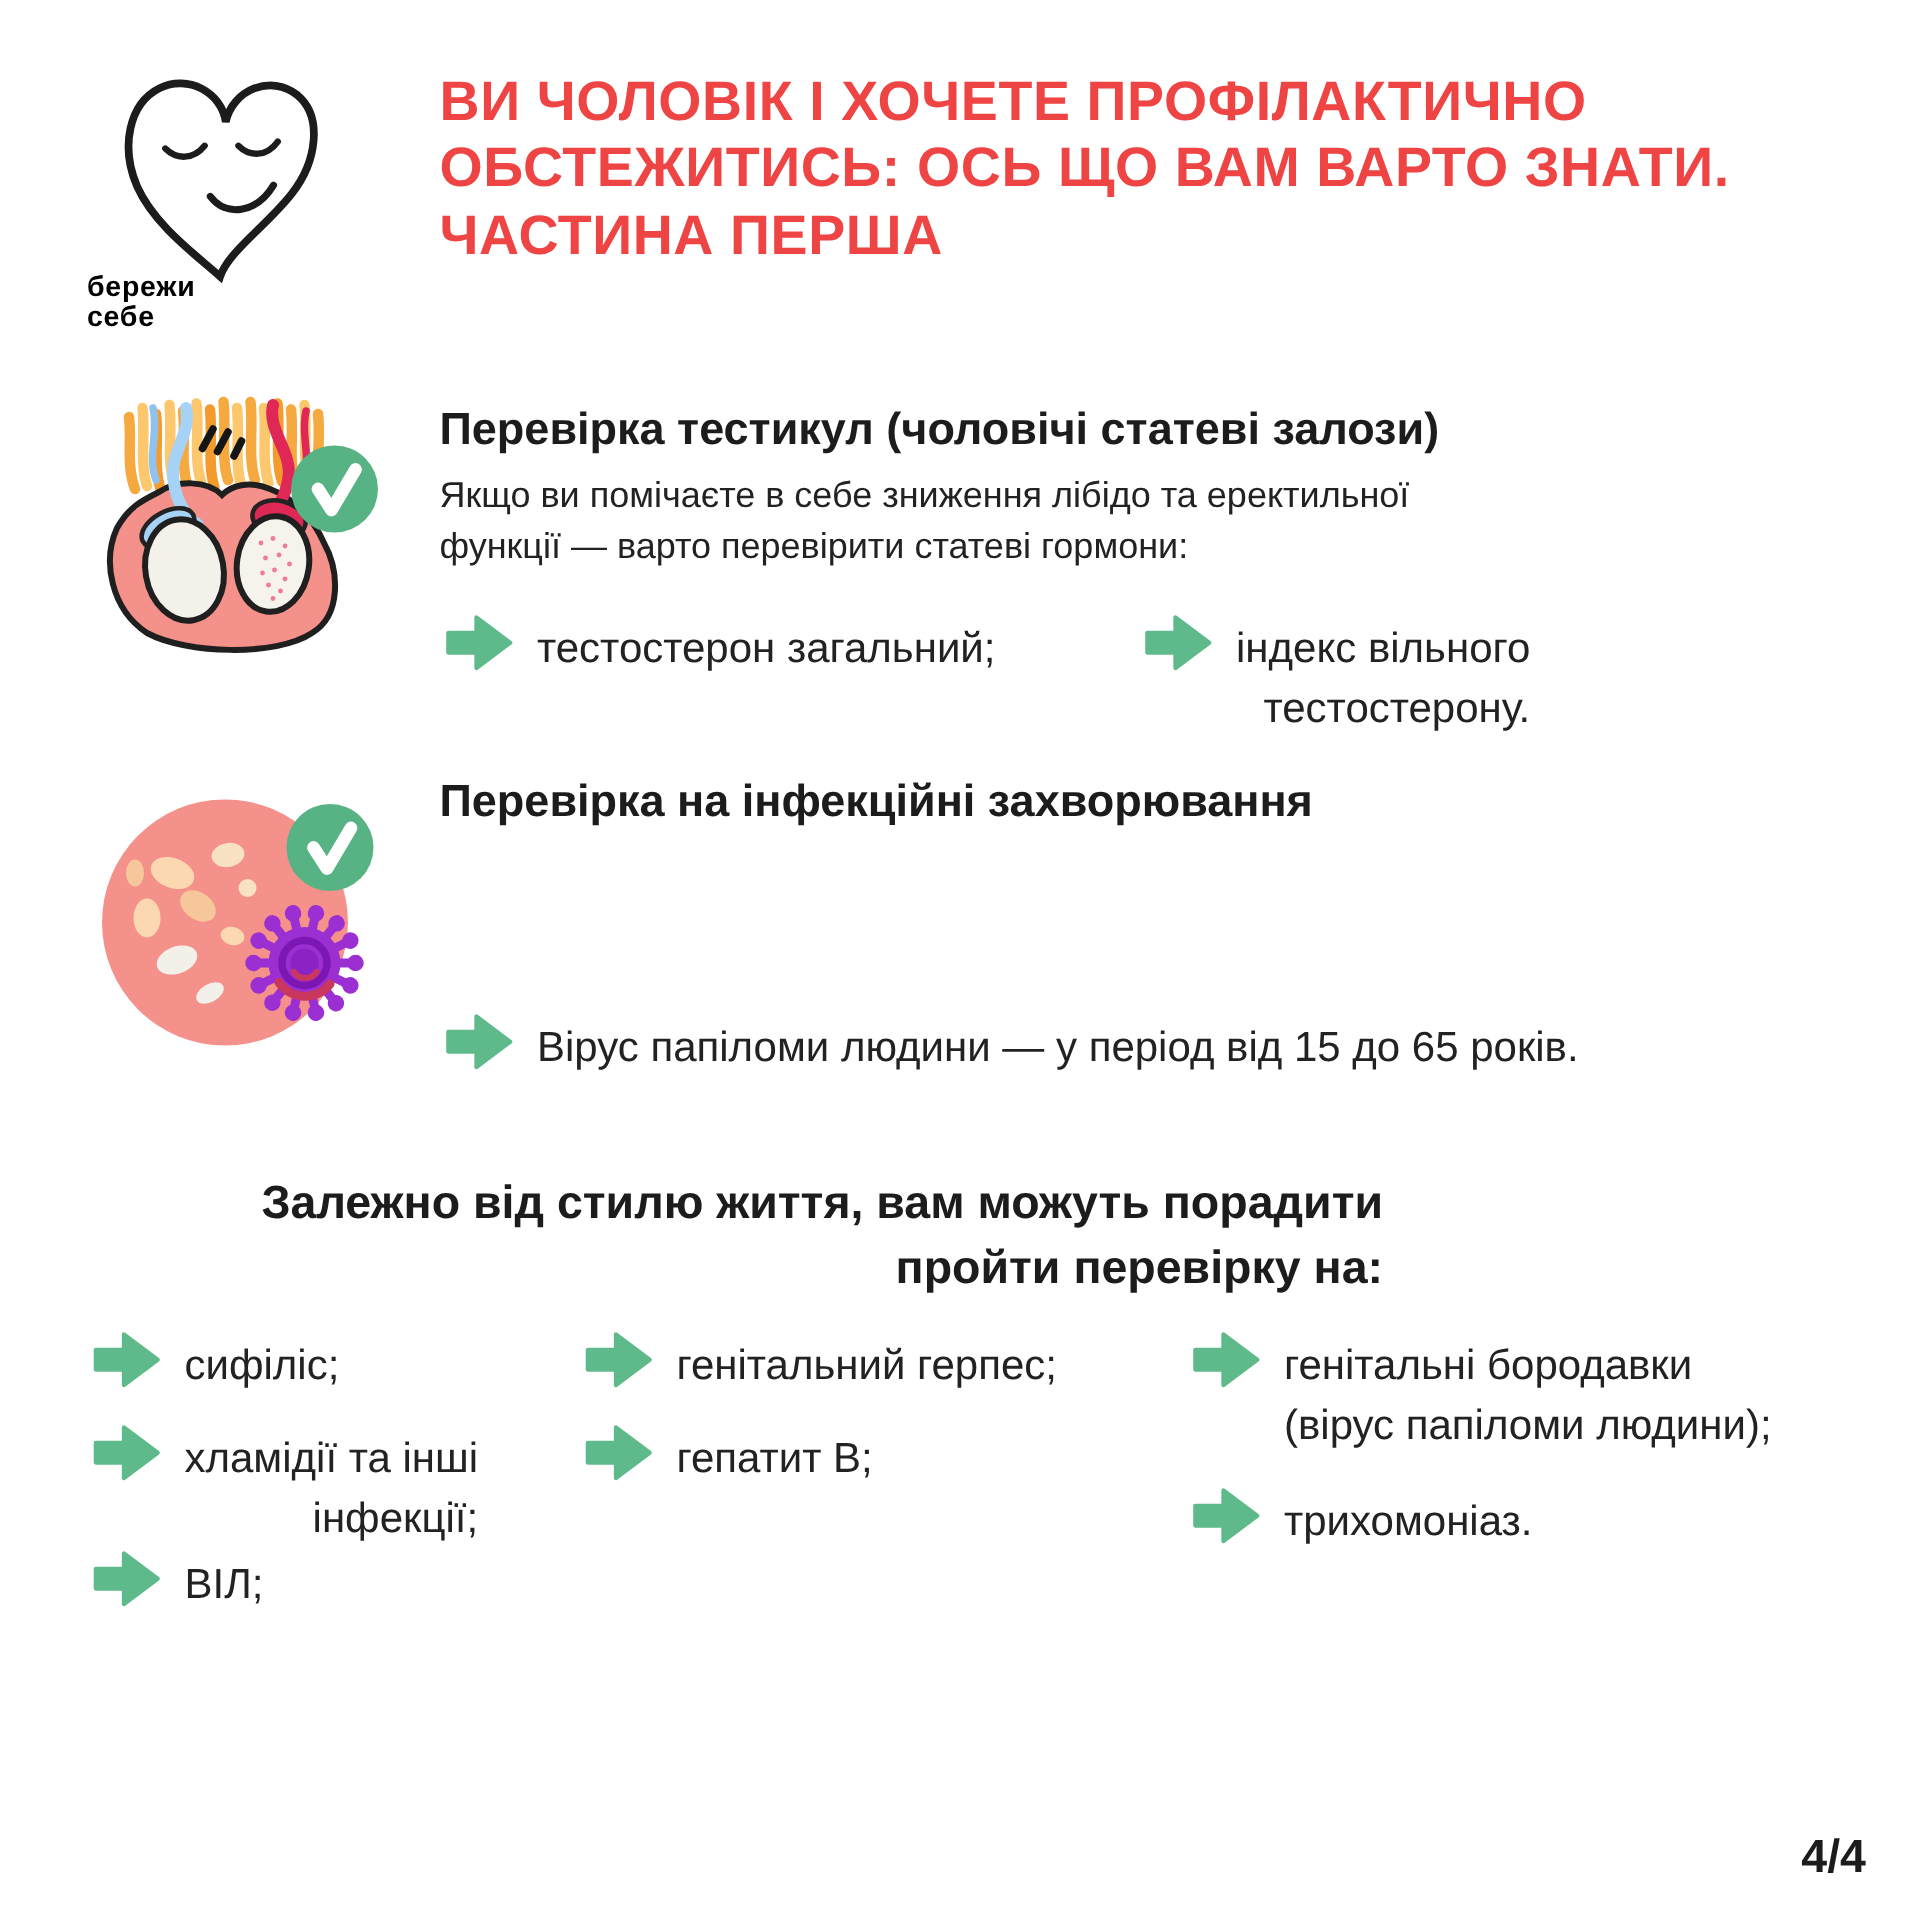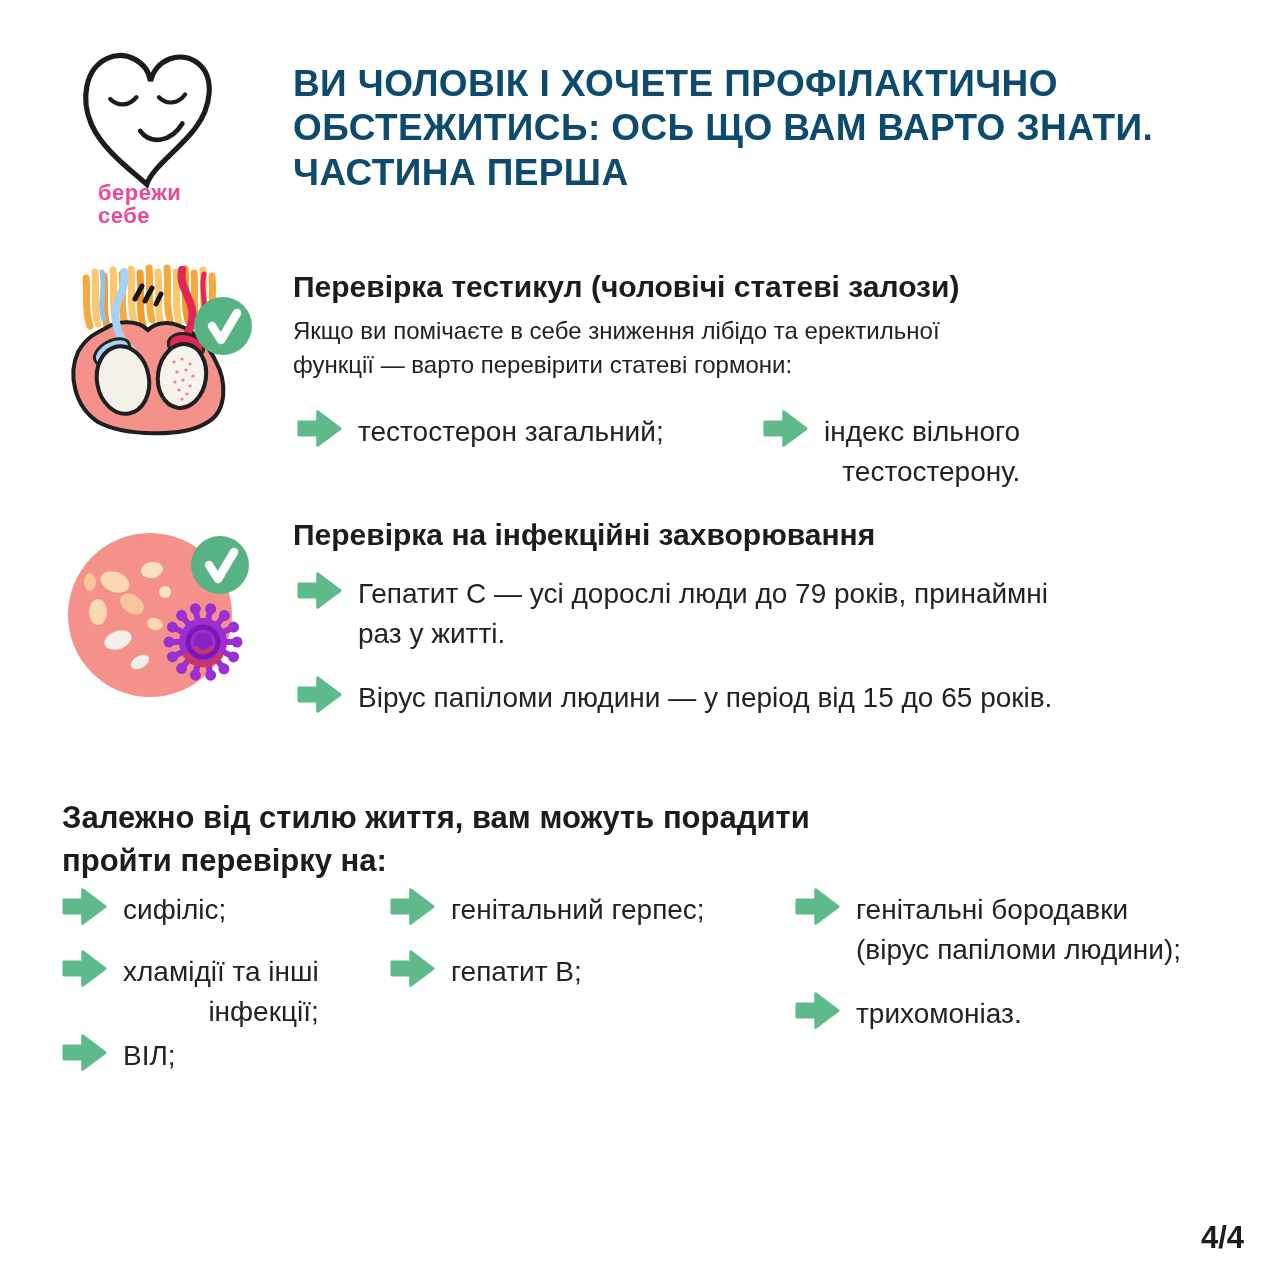--- a/index.html
+++ b/index.html
@@ -5,28 +5,28 @@
   html,body{margin:0;padding:0;background:#fff;}
   .canvas{
     position:relative;width:1280px;height:1280px;background:#ffffff;overflow:hidden;
     font-family:"Liberation Sans", sans-serif;color:#1e1e1e;
   }
   .abs{position:absolute;}
   .txt{white-space:pre-line;}
   
   .logo{left:58px;top:40px;width:210px;}
   .logo svg{display:block;width:185px;height:150px;}
-  .logo-text{margin-left:40px;margin-top:-8px;font-weight:700;font-size:22px;line-height:1.04;color:#ec4899;letter-spacing:.5px;}
-  
-  .title{left:293px;top:62px;width:945px;font-weight:700;font-size:37px;line-height:1.2;letter-spacing:.4px;color:#0c4a6e;}
+  .logo-text{margin-top:-8px;font-weight:700;font-size:19px;line-height:1.04;color:#000000;letter-spacing:.5px;}
+  
+  .title{left:293px;top:46px;width:945px;font-weight:700;font-size:37px;line-height:1.2;letter-spacing:.4px;color:#ef4444;}
   
   .h2{font-weight:700;font-size:30px;color:#1c1c1c;}
   .body{font-size:24px;line-height:1.43;color:#222;}
   .s1-intro{left:293px;top:314px;width:870px;}
-  .ls-heading{left:62px;top:796px;width:860px;font-weight:700;font-size:31px;line-height:1.39;color:#1c1c1c;}
+  .ls-heading{left:62px;top:780px;width:860px;font-weight:700;font-size:31px;line-height:1.39;color:#1c1c1c;text-align:right;}
   
   .bullet{display:flex;align-items:flex-start;gap:16px;}
   .bullet .arrow{flex:0 0 auto;width:45px;height:45px;}
   .bullet .txt{padding-top:6px;font-size:28px;line-height:1.43;color:#222;}
   .ill{display:block;}
   .page-num{right:36px;top:1220px;font-weight:700;font-size:31px;color:#1c1c1c;}
 </style>
 </head>
 <body>
 
@@ -170,27 +170,20 @@
       <path d="M-7,6 A9,9 0 0 0 8,6" stroke="#c9375f" stroke-width="4" fill="none" stroke-linecap="round"></path>
     </g>
     <g transform="translate(160,53)">
       <circle r="29" fill="#57b384"></circle>
       <path d="M-11,0 L-2,14 L14,-13" fill="none" stroke="#ffffff" stroke-width="8.5" stroke-linecap="round" stroke-linejoin="round"></path>
     </g>
   </svg>
 
   <div class="abs h2 txt" style="left:293px;top:518px;">Перевірка на інфекційні захворювання</div>
 
-  <div class="abs bullet" style="left:297px;top:568px;width:830px;">
-    <svg class="arrow" viewBox="0 0 48 48">
-      <path d="M2,17 h20 v-11 l24,18 l-24,18 v-11 h-20 z" fill="#5eba8a" stroke="#5eba8a" stroke-width="3" stroke-linejoin="round"></path>
-    </svg>
-    <span class="txt">Гепатит С — усі дорослі люди до 79 років, принаймні
-раз у житті.</span>
-  </div>
   <div class="abs bullet" style="left:297px;top:672px;width:880px;">
     <svg class="arrow" viewBox="0 0 48 48">
       <path d="M2,17 h20 v-11 l24,18 l-24,18 v-11 h-20 z" fill="#5eba8a" stroke="#5eba8a" stroke-width="3" stroke-linejoin="round"></path>
     </svg>
     <span class="txt">Вірус папіломи людини — у період від 15 до 65 років.</span>
   </div>
 
   <div class="abs ls-heading txt">Залежно від стилю життя, вам можуть порадити
 пройти перевірку на:</div>
 

